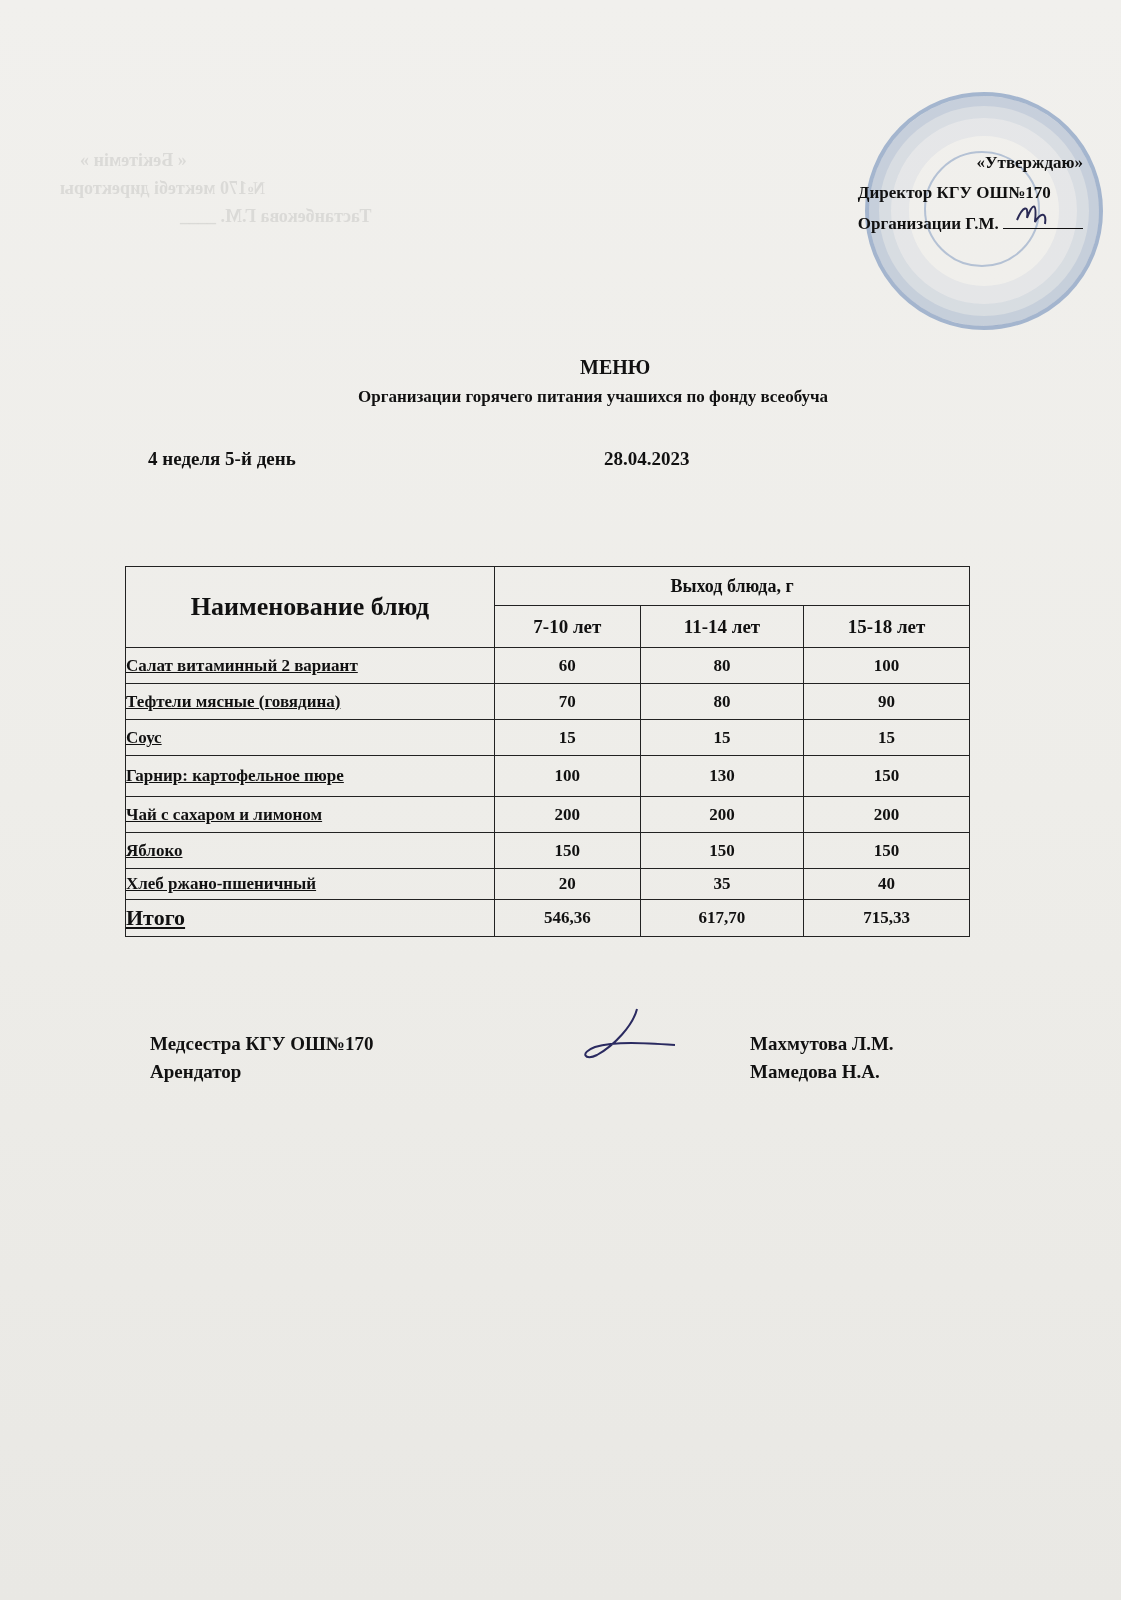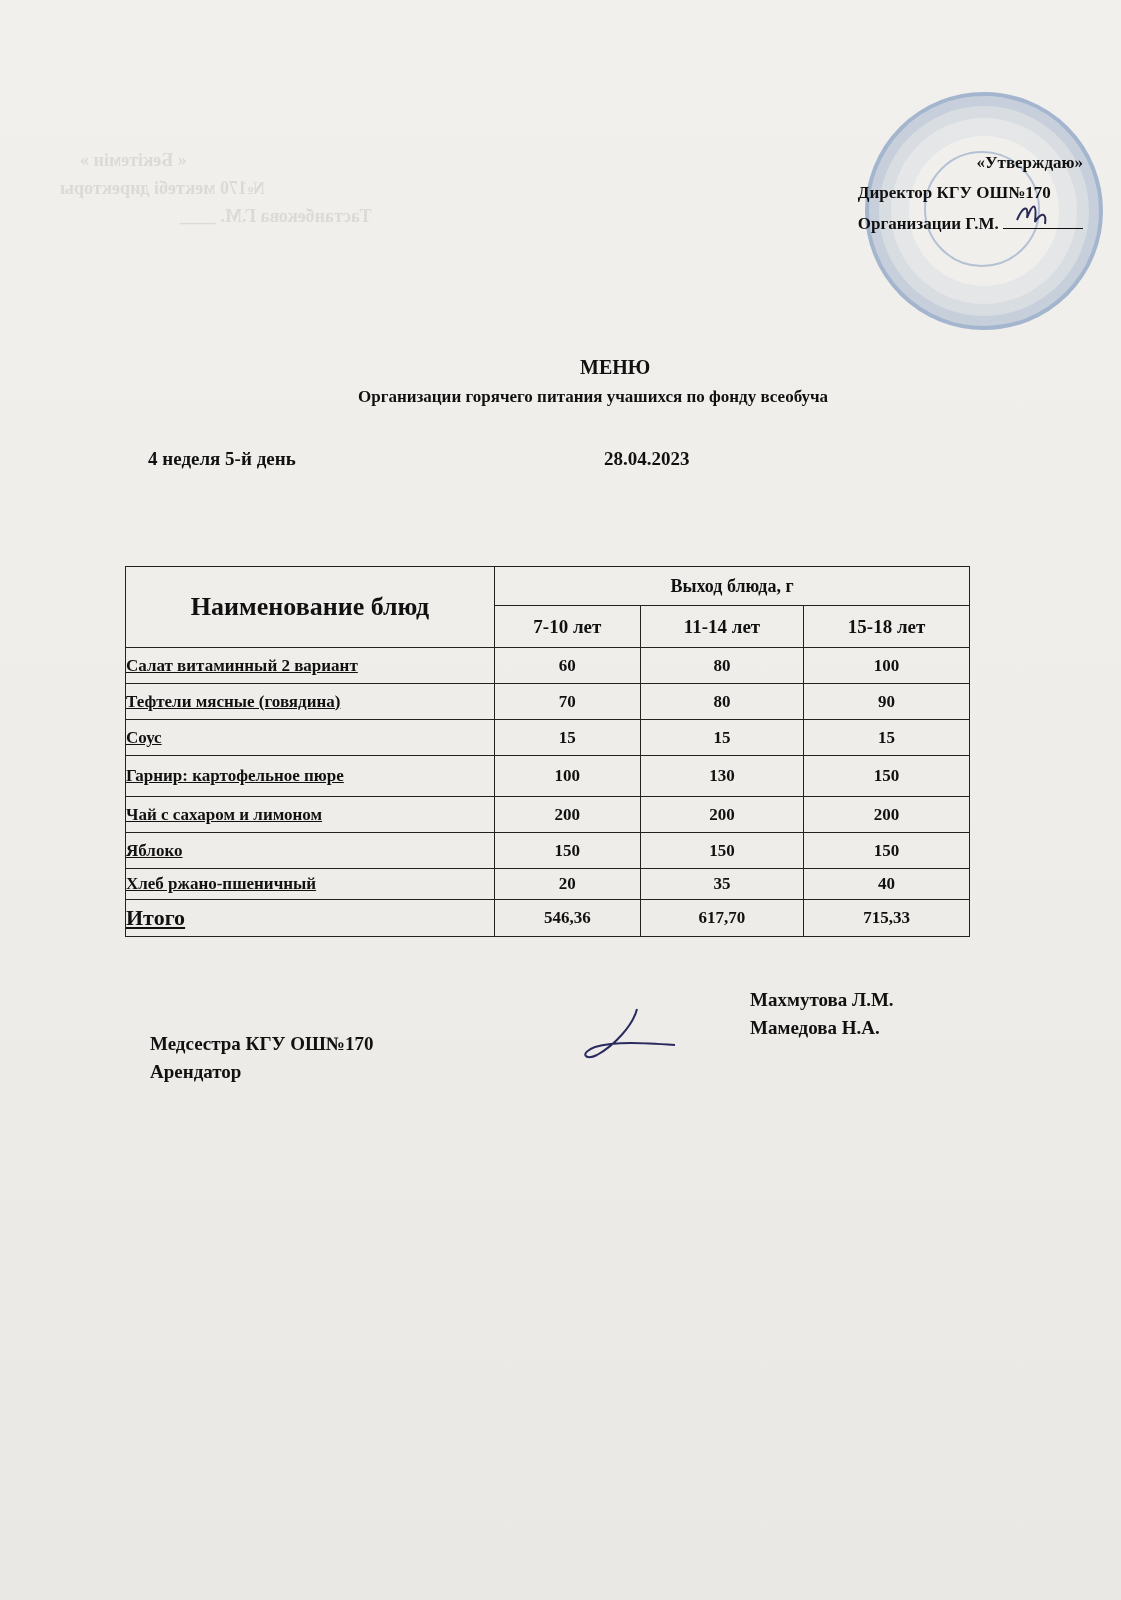--- a/index.html
+++ b/index.html
@@ -43,21 +43,21 @@
   }
   table.menu td, table.menu th { border: 1.6px solid #222; padding: 0; }
   th.name-h { width: 368px; font-size: 26px; height: 80px; }
   th.yield-h { height: 38px; font-size: 18px; }
   th.age { height: 40px; font-size: 19px; }
   td.dish { text-align: left; padding-left: 10px; height: 35px; text-decoration: underline; }
   td.val { text-align: center; }
   tr.total td { height: 36px; }
   td.total-label { font-size: 22px; text-align: left; padding-left: 0; }
   .sign-left { position: absolute; left: 150px; top: 1030px; font-weight: bold; font-size: 19px; line-height: 28px; }
-  .sign-right { position: absolute; left: 750px; top: 986px; font-weight: bold; font-size: 19px; line-height: 28px; }
+  .sign-right { position: absolute; left: 750px; top: 1030px; font-weight: bold; font-size: 19px; line-height: 28px; }
   .sig2 { position: absolute; left: 575px; top: 1005px; }
 </style>
 </head>
 <body>
 
 <div class="page">
 
   <div class="bleed" style="left:80px;top:150px;">« Бекітемін »</div>
   <div class="bleed" style="left:60px;top:178px;">№170 мектебі директоры</div>
   <div class="bleed" style="left:180px;top:206px;">Тастанбекова Г.М. ____</div>

